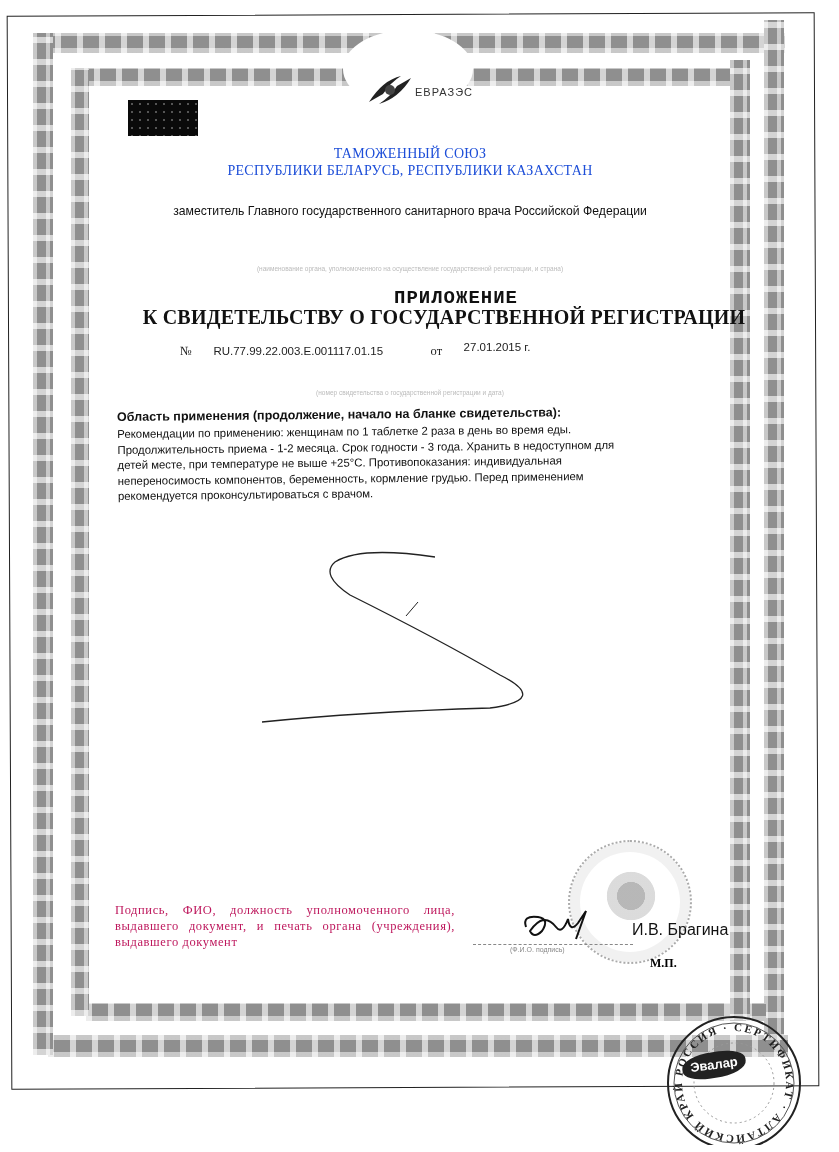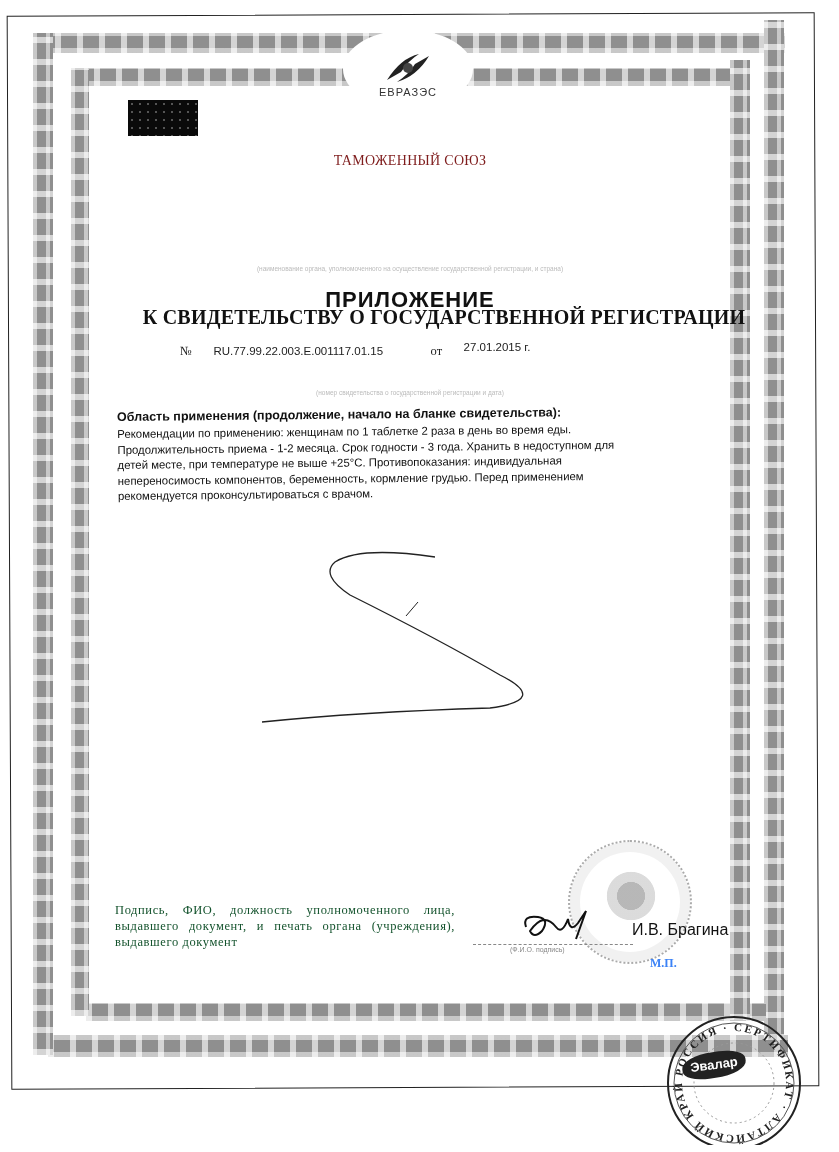--- a/index.html
+++ b/index.html
@@ -32,62 +32,62 @@
   .o-right  { left:764px; top:20px; width:20px; height:1020px; }
   
   .i-top    { left:72px; top:68px; width:678px; height:18px; }
   .i-bottom { left:86px; top:1003px; width:680px; height:18px; }
   .i-left   { left:71px; top:68px; width:18px; height:948px; }
   .i-right  { left:730px; top:60px; width:20px; height:960px; }
 
   .emblem {
     position:absolute; left:343px; top:30px; width:130px; height:78px;
     background:#fff; border-radius:50%;
-    display:flex; flex-direction:column; align-items:center; justify-content:flex-end;
+    display:flex; flex-direction:row; align-items:flex-end; justify-content:flex-end;
   }
   .emblem svg { margin-bottom:2px; }
   .emblem-label { font-size:11px; letter-spacing:1px; color:#333; margin-bottom:10px; }
 
   .hologram {
     position:absolute; left:128px; top:100px; width:70px; height:36px;
     background:
       radial-gradient(circle, #555 1px, transparent 1.5px) 0 0/8px 8px,
       #0a0a0a;
   }
 
   .center { position:absolute; left:90px; width:640px; text-align:center; }
-  .union { top:152px; font-family:"Liberation Serif", serif; font-size:14px; line-height:17px; letter-spacing:.3px; color:#7f1d1d; }
+  .union { top:145px; font-family:"Liberation Serif", serif; font-size:14px; line-height:17px; letter-spacing:.3px; color:#1d4ed8; }
   .agency { top:203px; font-size:12.2px; line-height:16px; color:#111; }
   .faint-line { font-size:6.5px; color:#bbb; letter-spacing:0; }
   .faint-1 { top:265px; }
   .faint-2 { top:389px; }
-  .title1 { top:287px; font-family:Liberation Sans, sans-serif; font-weight:bold; font-size:22px; letter-spacing:1px; }
+  .title1 { top:287px; font-family:Liberation Mono, monospace; font-weight:bold; font-size:19px; letter-spacing:1px;padding-left:46px; }
   .title2 { top:306px; left:88px; width:640px; font-family:"Liberation Serif", serif; font-weight:bold; font-size:20px; letter-spacing:.2px;padding-left:36px; }
 
   .regline { position:absolute; top:344px; left:180px; font-size:12.5px; color:#222; }
   .regline .no { font-family:"Liberation Serif", serif; margin-right:18px; }
   .regline .ot { font-family:"Liberation Serif", serif; margin-left:44px; margin-right:18px; }
   .regline .num, .regline .date { font-size:11.5px; }
   .regline .date { position:relative; top:-4px;margin-top:32px; }
 
   .scope { position:absolute; left:117px; top:410px; width:600px; transform:rotate(-0.6deg); transform-origin:left top; }
   .scope h2 { margin:0 0 3px 0; font-size:12.5px; font-weight:bold; }
   .scope p { margin:0; font-size:11.4px; line-height:15.5px; }
 
   .scribble { position:absolute; left:240px; top:540px; }
 
   .sign-label {
     position:absolute; left:115px; top:902px; width:340px;
-    font-family:"Liberation Serif", serif; font-size:12.5px; line-height:16px; color:#14532d;
+    font-family:"Liberation Serif", serif; font-size:12.5px; line-height:16px; color:#be185d;
     text-align:justify; letter-spacing:.6px;
   }
   .sign-line { position:absolute; left:473px; top:944px; width:160px; border-top:1px dashed #888; }
   .sign-sub { position:absolute; left:510px; top:946px; font-size:7px; color:#888; }
   .signer { position:absolute; left:632px; top:921px; font-size:16px; color:#111; }
-  .mp { position:absolute; left:650px; top:956px; font-family:"Liberation Serif", serif; font-weight:bold; font-size:12px; color:#3b82f6; }
+  .mp { position:absolute; left:650px; top:956px; font-family:"Liberation Serif", serif; font-weight:bold; font-size:12px; color:#000000; }
 
   .seal {
     position:absolute; left:568px; top:840px; width:120px; height:120px;
     border-radius:50%; border:2px dotted #aaa; box-shadow: inset 0 0 0 10px rgba(200,200,200,.25);
   }
   .seal-inner { position:absolute; left:603px; top:868px; width:56px; height:56px; border-radius:50%; background:radial-gradient(circle,#999 0 35%, #ccc 36% 60%, transparent 62%); opacity:.7; }
 
   .stamp { position:absolute; left:648px; top:1005px; width:156px; height:140px; }
   .stamp-logo {
     position:absolute; left:682px; top:1052px; width:64px; height:26px;
@@ -116,23 +116,25 @@
     <path d="M46 6 Q34 26 14 32 Q26 24 32 14 Z" fill="#222"></path>
     <circle cx="25" cy="18" r="5" fill="#444"></circle>
   </svg>
   <div class="emblem-label">ЕВРАЗЭС</div>
 </div>
 
 <div class="hologram"></div>
 
 <div class="center union">
   <div>ТАМОЖЕННЫЙ СОЮЗ</div>
+  <div>РЕСПУБЛИКИ БЕЛАРУСЬ, РЕСПУБЛИКИ КАЗАХСТАН</div>
 </div>
 
 <div class="center agency">
+  <div>заместитель Главного государственного санитарного врача Российской Федерации</div>
 </div>
 
 <div class="center faint-line faint-1">(наименование органа, уполномоченного на осуществление государственной регистрации, и страна)</div>
 
 <div class="center title1">ПРИЛОЖЕНИЕ</div>
 <div class="center title2">К СВИДЕТЕЛЬСТВУ О ГОСУДАРСТВЕННОЙ РЕГИСТРАЦИИ</div>
 
 <div class="regline">
   <span class="no">№</span>
   <span class="num">RU.77.99.22.003.E.001117.01.15</span>

